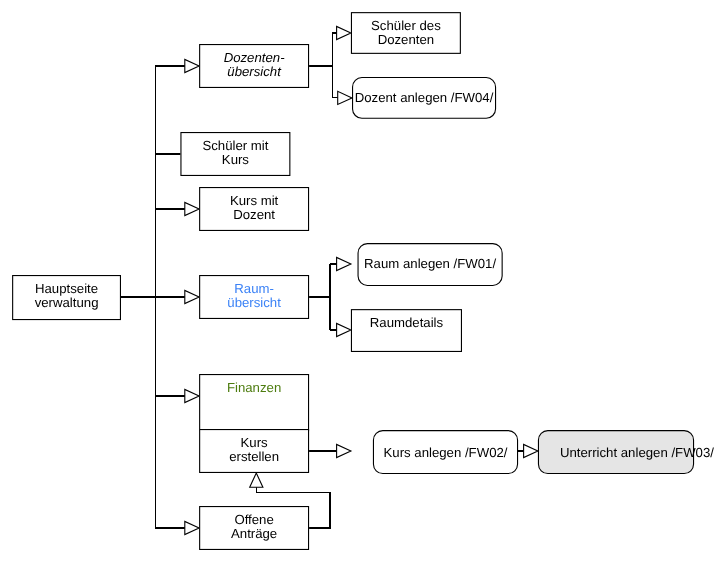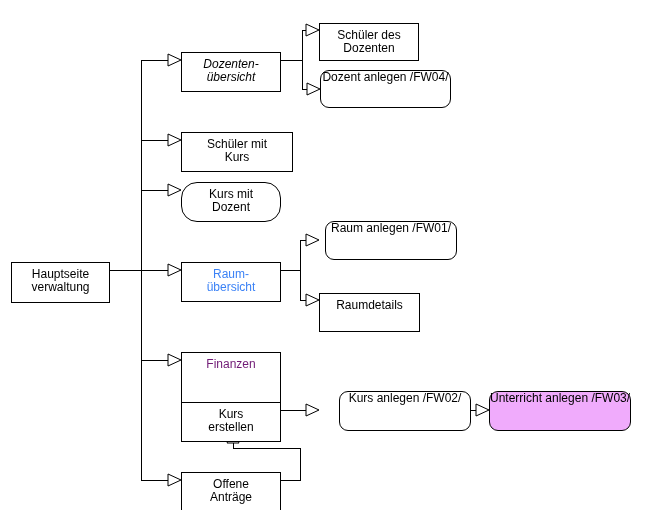--- a/index.html
+++ b/index.html
@@ -24,26 +24,27 @@
   .node {
     position: absolute;
     box-sizing: border-box;
     background: #ffffff;
     border: 1px solid #000000;
     color: #000000;
     font-size: 12px;
     line-height: 13px;
     text-align: center;
   }
-  .node.rect { padding-top: 5px; margin-top: 12px; }
+  .node.rect { padding-top: 5px; }
   .node.rounded {
     border-radius: 9px;
     display: flex;
     flex-direction: column;
     align-items: center;
+    justify-content: center;
     white-space: nowrap;
   }
   .label-line { width: 100%; }
 </style>
 </head>
 <body>
 
 <div class="canvas">
   <svg class="edge-layer" id="edge-layer" width="650" height="510" viewBox="0 0 650 510">
       <polyline points="141,60 141,480" fill="none" stroke="#000000" stroke-width="1" shape-rendering="crispEdges"></polyline>
@@ -80,33 +81,33 @@
     </svg>
   <div class="node-layer" id="node-layer">
       <div class="node rect" style="left: 11px; top: 250px; width: 99px; height: 41px; background: rgb(255, 255, 255); border-color: rgb(0, 0, 0); color: rgb(0, 0, 0);">
         <div class="label-line">Hauptseite</div>
         <div class="label-line">verwaltung</div>
       </div>
       <div class="node rect" style="left: 181px; top: 40px; width: 100px; height: 40px; background: rgb(255, 255, 255); border-color: rgb(0, 0, 0); color: rgb(0, 0, 0); font-style: italic;">
         <div class="label-line">Dozenten-</div>
         <div class="label-line">übersicht</div>
       </div>
-      <div class="node rect" style="left: 181px; top: 120px; width: 112px; height: 40px; background: rgb(255, 255, 255); border-color: rgb(0, 0, 0); color: rgb(0, 0, 0);">
+      <div class="node rect" style="left: 164px; top: 120px; width: 100px; height: 40px; background: rgb(255, 255, 255); border-color: rgb(0, 0, 0); color: rgb(0, 0, 0);">
         <div class="label-line">Schüler mit</div>
         <div class="label-line">Kurs</div>
       </div>
-      <div class="node rect" style="left: 181px; top: 170px; width: 100px; height: 40px; background: rgb(255, 255, 255); border-color: rgb(0, 0, 0); color: rgb(0, 0, 0); border-radius: 16px;">
+      <div class="node rect" style="left: 181px; top: 170px; width: 100px; height: 40px; background: rgb(255, 255, 255); border-color: rgb(0, 0, 0); color: rgb(0, 0, 0);">
         <div class="label-line">Kurs mit</div>
         <div class="label-line">Dozent</div>
       </div>
       <div class="node rect" style="left: 181px; top: 250px; width: 100px; height: 40px; background: rgb(255, 255, 255); border-color: rgb(0, 0, 0); color: #3b82f6;">
         <div class="label-line">Raum-</div>
         <div class="label-line">übersicht</div>
       </div>
-      <div class="node rect" style="left: 181px; top: 340px; width: 100px; height: 52px; background: rgb(255, 255, 255); border-color: rgb(0, 0, 0); color: #701a75;">
+      <div class="node rect" style="left: 181px; top: 340px; width: 100px; height: 52px; background: rgb(255, 255, 255); border-color: rgb(0, 0, 0); color: #4d7c0f;">
         <div class="label-line">Finanzen</div>
       </div>
       <div class="node rect" style="left: 181px; top: 390px; width: 100px; height: 40px; background: rgb(255, 255, 255); border-color: rgb(0, 0, 0); color: rgb(0, 0, 0);">
         <div class="label-line">Kurs</div>
         <div class="label-line">erstellen</div>
       </div>
       <div class="node rect" style="left: 181px; top: 460px; width: 100px; height: 40px; background: rgb(255, 255, 255); border-color: rgb(0, 0, 0); color: rgb(0, 0, 0);">
         <div class="label-line">Offene</div>
         <div class="label-line">Anträge</div>
       </div>
@@ -119,17 +120,17 @@
       </div>
       <div class="node rounded" style="left: 325px; top: 221px; width: 132px; height: 39px; background: rgb(255, 255, 255); border-color: rgb(0, 0, 0); color: rgb(0, 0, 0);">
         <div class="label-line">Raum anlegen /FW01/</div>
       </div>
       <div class="node rect" style="left: 319px; top: 281px; width: 101px; height: 39px; background: rgb(255, 255, 255); border-color: rgb(0, 0, 0); color: rgb(0, 0, 0);">
         <div class="label-line">Raumdetails</div>
       </div>
       <div class="node rounded" style="left: 319px; top: 391px; width: 132px; height: 40px; background: rgb(255, 255, 255); border-color: rgb(0, 0, 0); color: rgb(0, 0, 0); margin-left: 20px;">
         <div class="label-line">Kurs anlegen /FW02/</div>
       </div>
-      <div class="node rounded" style="left: 489px; top: 391px; width: 142px; height: 40px; background: #f0abfc; border-color: rgb(0, 0, 0); color: rgb(0, 0, 0);">
+      <div class="node rounded" style="left: 489px; top: 391px; width: 142px; height: 40px; background: #e5e5e5; border-color: rgb(0, 0, 0); color: rgb(0, 0, 0); padding-left: 19px;">
         <div class="label-line">Unterricht anlegen /FW03/</div>
       </div>
     </div>
 </div>
 
 </body></html>

